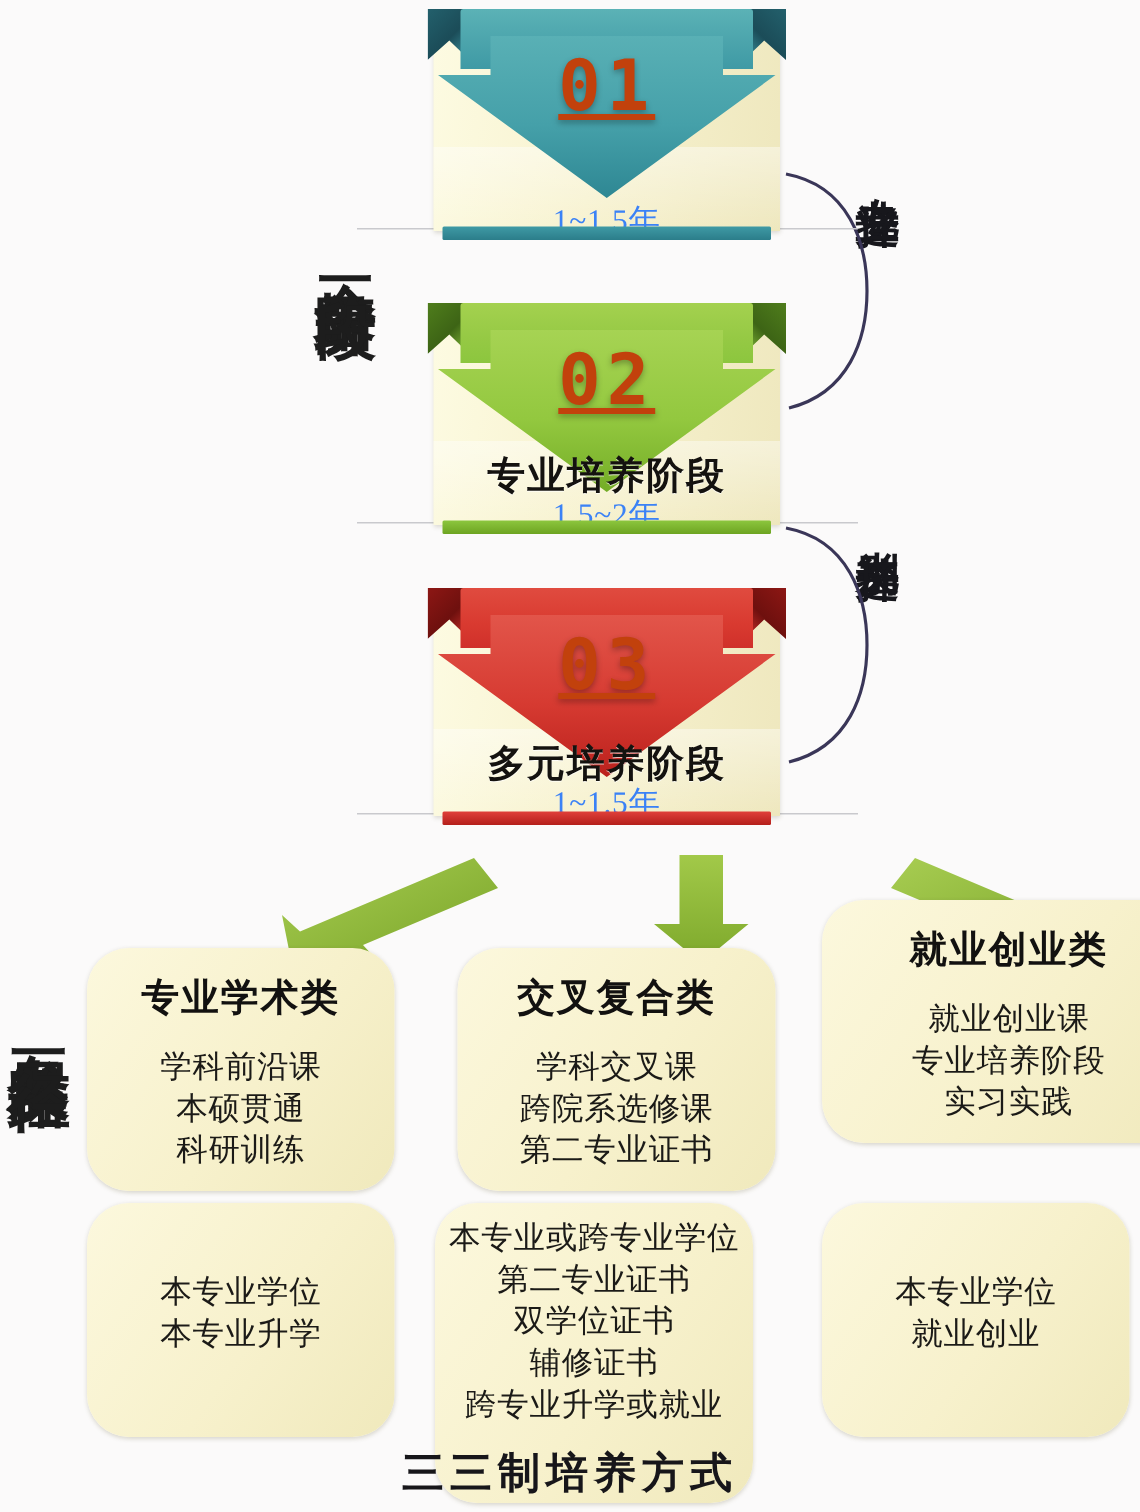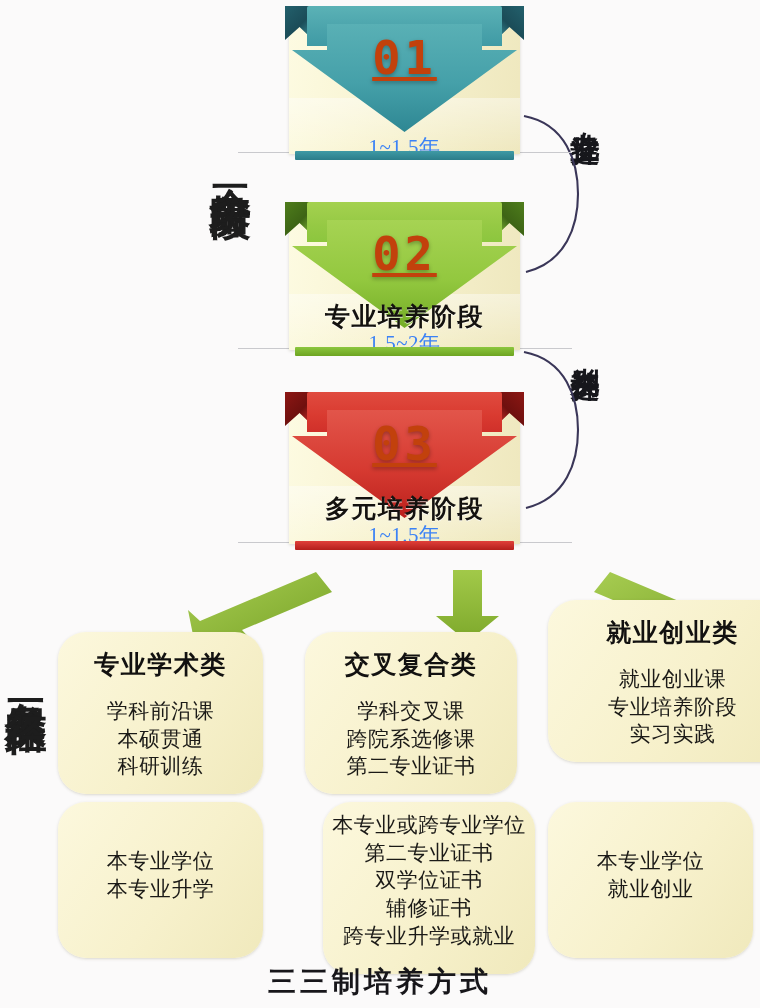--- a/index.html
+++ b/index.html
@@ -125,21 +125,21 @@
     line-height:1.32;
     letter-spacing:.5px;
   }
   .row1 .cardlines{top:66px;}
   .row2 .cardlines{left:0;right:0;}
 
   #card-academic{left:58px;top:632px;width:205px;height:162px;}
   #card-cross{left:305px;top:632px;width:212px;height:162px;}
   #card-career{left:548px;top:600px;width:205px;height:162px;padding-left:44px;}
   #card-academic-out{left:58px;top:802px;width:205px;height:156px;}
-  #card-cross-out{left:323px;top:802px;width:212px;height:172px;}
+  #card-cross-out{left:290px;top:802px;width:212px;height:200px;}
   #card-career-out{left:548px;top:802px;width:205px;height:156px;}
 
   #card-academic-out .cardlines{top:46px;}
   #card-cross-out .cardlines{top:10px;}
   #card-career-out .cardlines{top:46px;}
 
   
   #footer-caption{
     position:absolute;left:0;right:0;top:963px;
     text-align:center;

